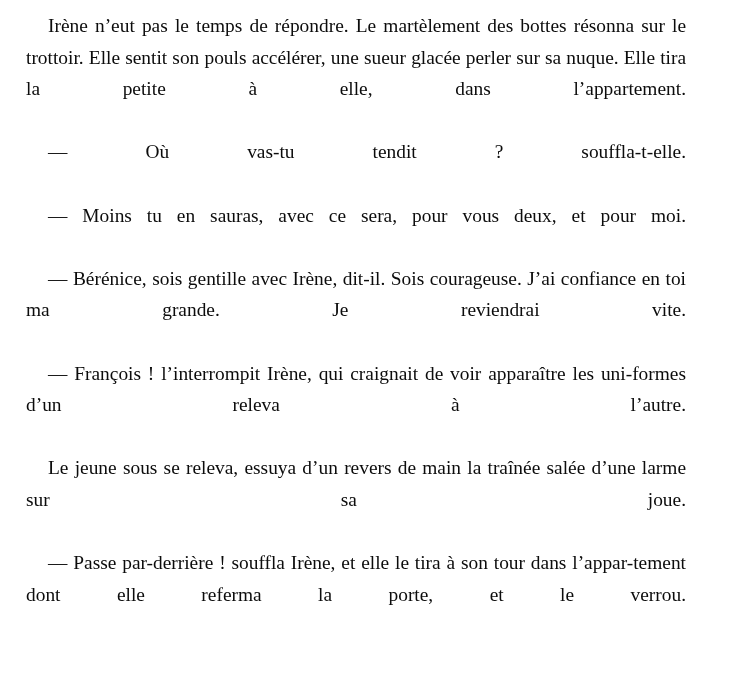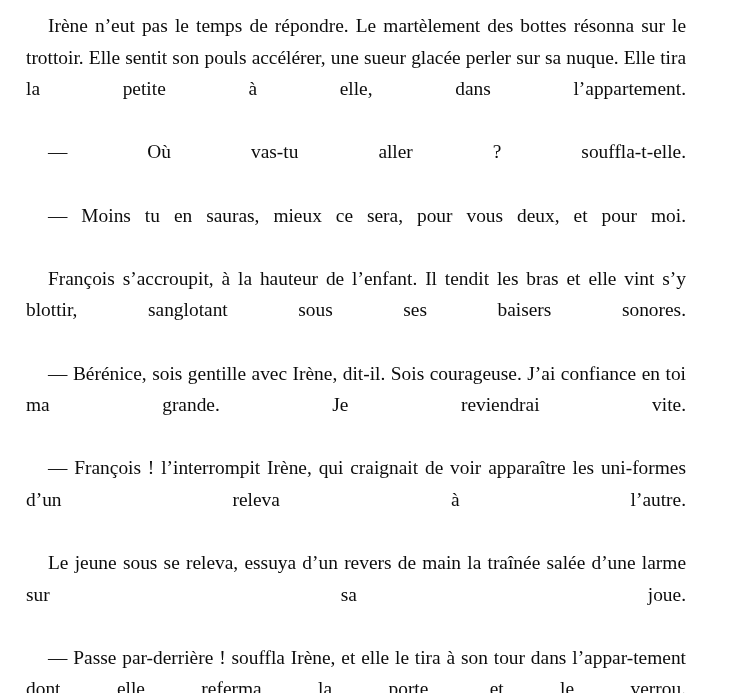--- a/index.html
+++ b/index.html
@@ -35,21 +35,20 @@
     content: "";
     display: inline-block;
     width: 100%;
   }
 </style>
 </head>
 <body>
 
 <div class="page">
   <p class="para">Irène n’eut pas le temps de répondre. Le martèlement des bottes résonna sur le trottoir. Elle sentit son pouls accélérer, une sueur glacée perler sur sa nuque. Elle tira la petite à elle, dans l’appartement.</p>
-  <p class="para">— Où vas-tu aller ? souffla-t-elle.</p>
-  <p class="para">— Moins tu en sauras, mieux ce sera, pour vous deux, et pour moi.</p>
-  <p class="para">François s’accroupit, à la hauteur de l’enfant. Il tendit les bras et elle vint s’y blottir, sanglotant sous ses baisers sonores.</p>
+  <p class="para">— Où vas-tu tendit ? souffla-t-elle.</p>
+  <p class="para">— Moins tu en sauras, avec ce sera, pour vous deux, et pour moi.</p>
   <p class="para">— Bérénice, sois gentille avec Irène, dit-il. Sois courageuse. J’ai confiance en toi ma grande. Je reviendrai vite.</p>
   <p class="para">— François ! l’interrompit Irène, qui craignait de voir apparaître les uni-formes d’un releva à l’autre.</p>
   <p class="para">Le jeune sous se releva, essuya d’un revers de main la traînée salée d’une larme sur sa joue.</p>
   <p class="para">— Passe par-derrière ! souffla Irène, et elle le tira à son tour dans l’appar-tement dont elle referma la porte, et le verrou.</p>
 
 </div>
 
 </body></html>

